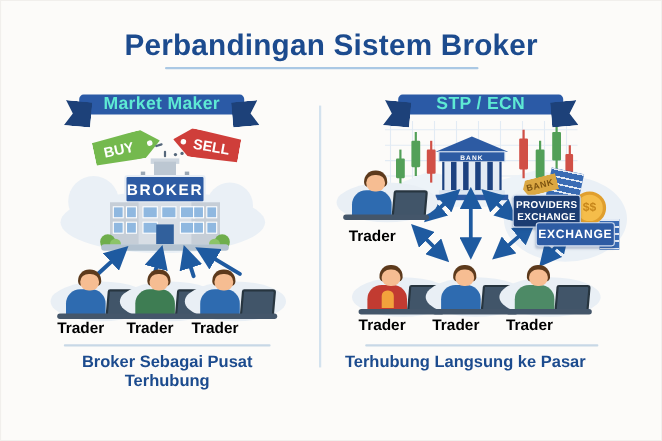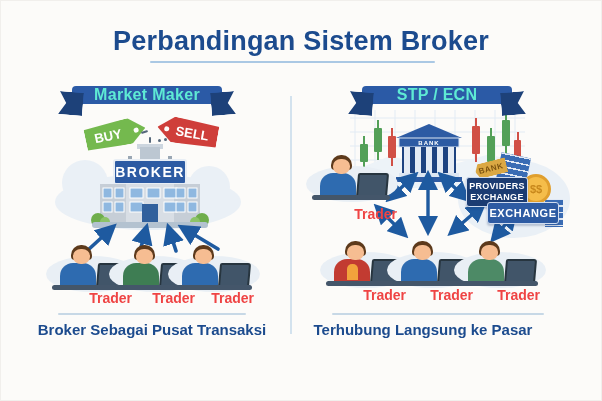--- a/index.html
+++ b/index.html
@@ -56,21 +56,21 @@
   .t-body{left:8px;top:15px;width:36px;height:24px;border-radius:13px 13px 2px 2px;}
   .t-chest{left:21px;top:20px;width:11px;height:16px;background:#f2a33c;border-radius:5px 5px 0 0;}
   .t-hair{left:19px;top:-3px;width:21px;height:15px;background:#5d3a1c;border-radius:10px 10px 4px 4px;}
   .t-head{left:21px;top:1px;width:17px;height:15px;background:#f6bd92;border-radius:46%;}
   .t-laptop{left:45px;top:15px;width:27px;height:21px;background:#415569;border:2px solid #27353f;
             border-radius:2px 3px 0 0;transform:skewX(-5deg);}
   .t-desk{left:0;top:37px;width:78px;height:5px;background:#44566a;border-radius:3px;}
   .shirt-blue{background:#2e6bb0;} .shirt-green{background:#3e7d53;}
   .shirt-red{background:#c23b31;}  .shirt-teal{background:#4d8a66;}
 
-  .trader-label{width:80px;text-align:right;font-weight:bold;color:#ef4444;font-size:14px;z-index:7;}
+  .trader-label{width:80px;text-align:left;font-weight:bold;color:#000000;font-size:14px;z-index:7;}
 
   
   .caption-divider{height:2px;background:#c7d8e6;border-radius:1px;}
   .caption{text-align:center;font-weight:bold;font-size:15px;color:#1c4b8e;}
 
   svg{position:absolute;overflow:visible;}
 </style>
 </head>
 <body>
 
@@ -173,21 +173,21 @@
       <div class="t-hair"></div>
       <div class="t-head"></div>
       <div class="t-desk"></div>
     </div>
 
     <div class="abs trader-label" style="left:52px;top:290px;">Trader</div>
     <div class="abs trader-label" style="left:115px;top:290px;">Trader</div>
     <div class="abs trader-label" style="left:174px;top:290px;">Trader</div>
 
     <div class="abs caption-divider" style="left:58px;top:313px;width:188px;"></div>
-    <div class="abs caption" style="left:37px;top:321px;width:230px;">Broker Sebagai Pusat Transaksi</div>
+    <div class="abs caption" style="left:37px;top:321px;width:230px;">Broker Sebagai Pusat Terhubung</div>
   </div>
 
   <div>
 
     <div class="abs ribbon" style="left:362px;top:86px;width:150px;">
       <span>STP / ECN</span>
     </div>
 
     <svg style="left:350px;top:110px;z-index:1;" width="175" height="78" viewBox="0 0 175 78">
       <g stroke="#e2ebf4" stroke-width="1">

